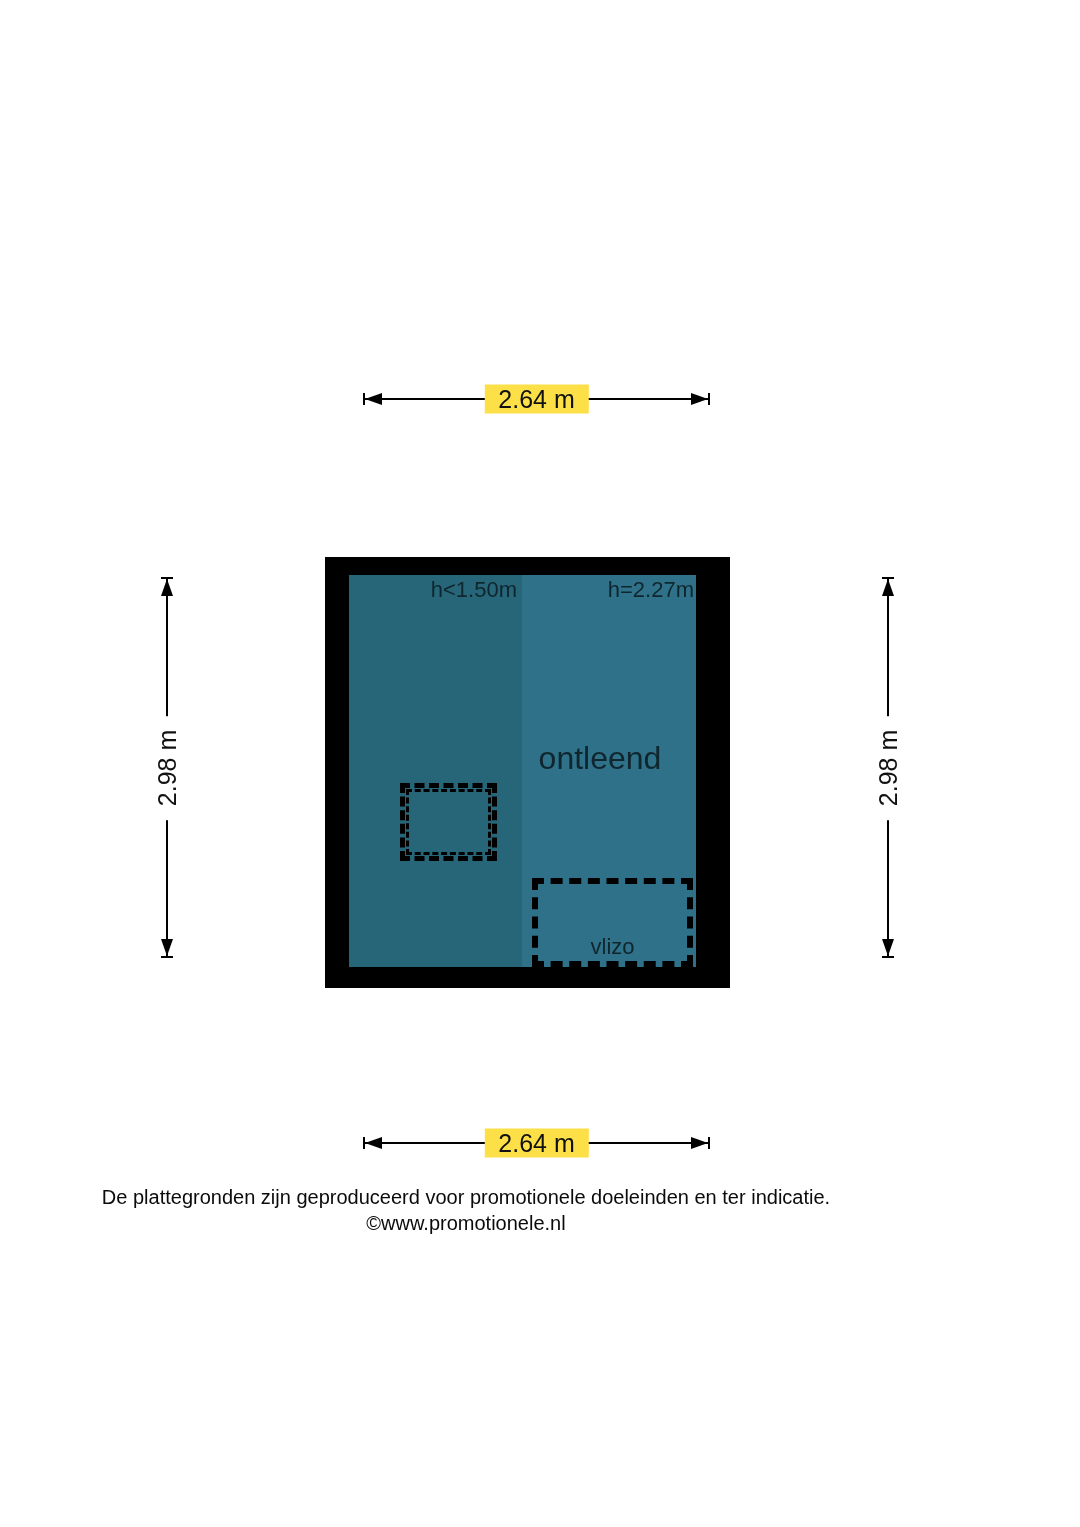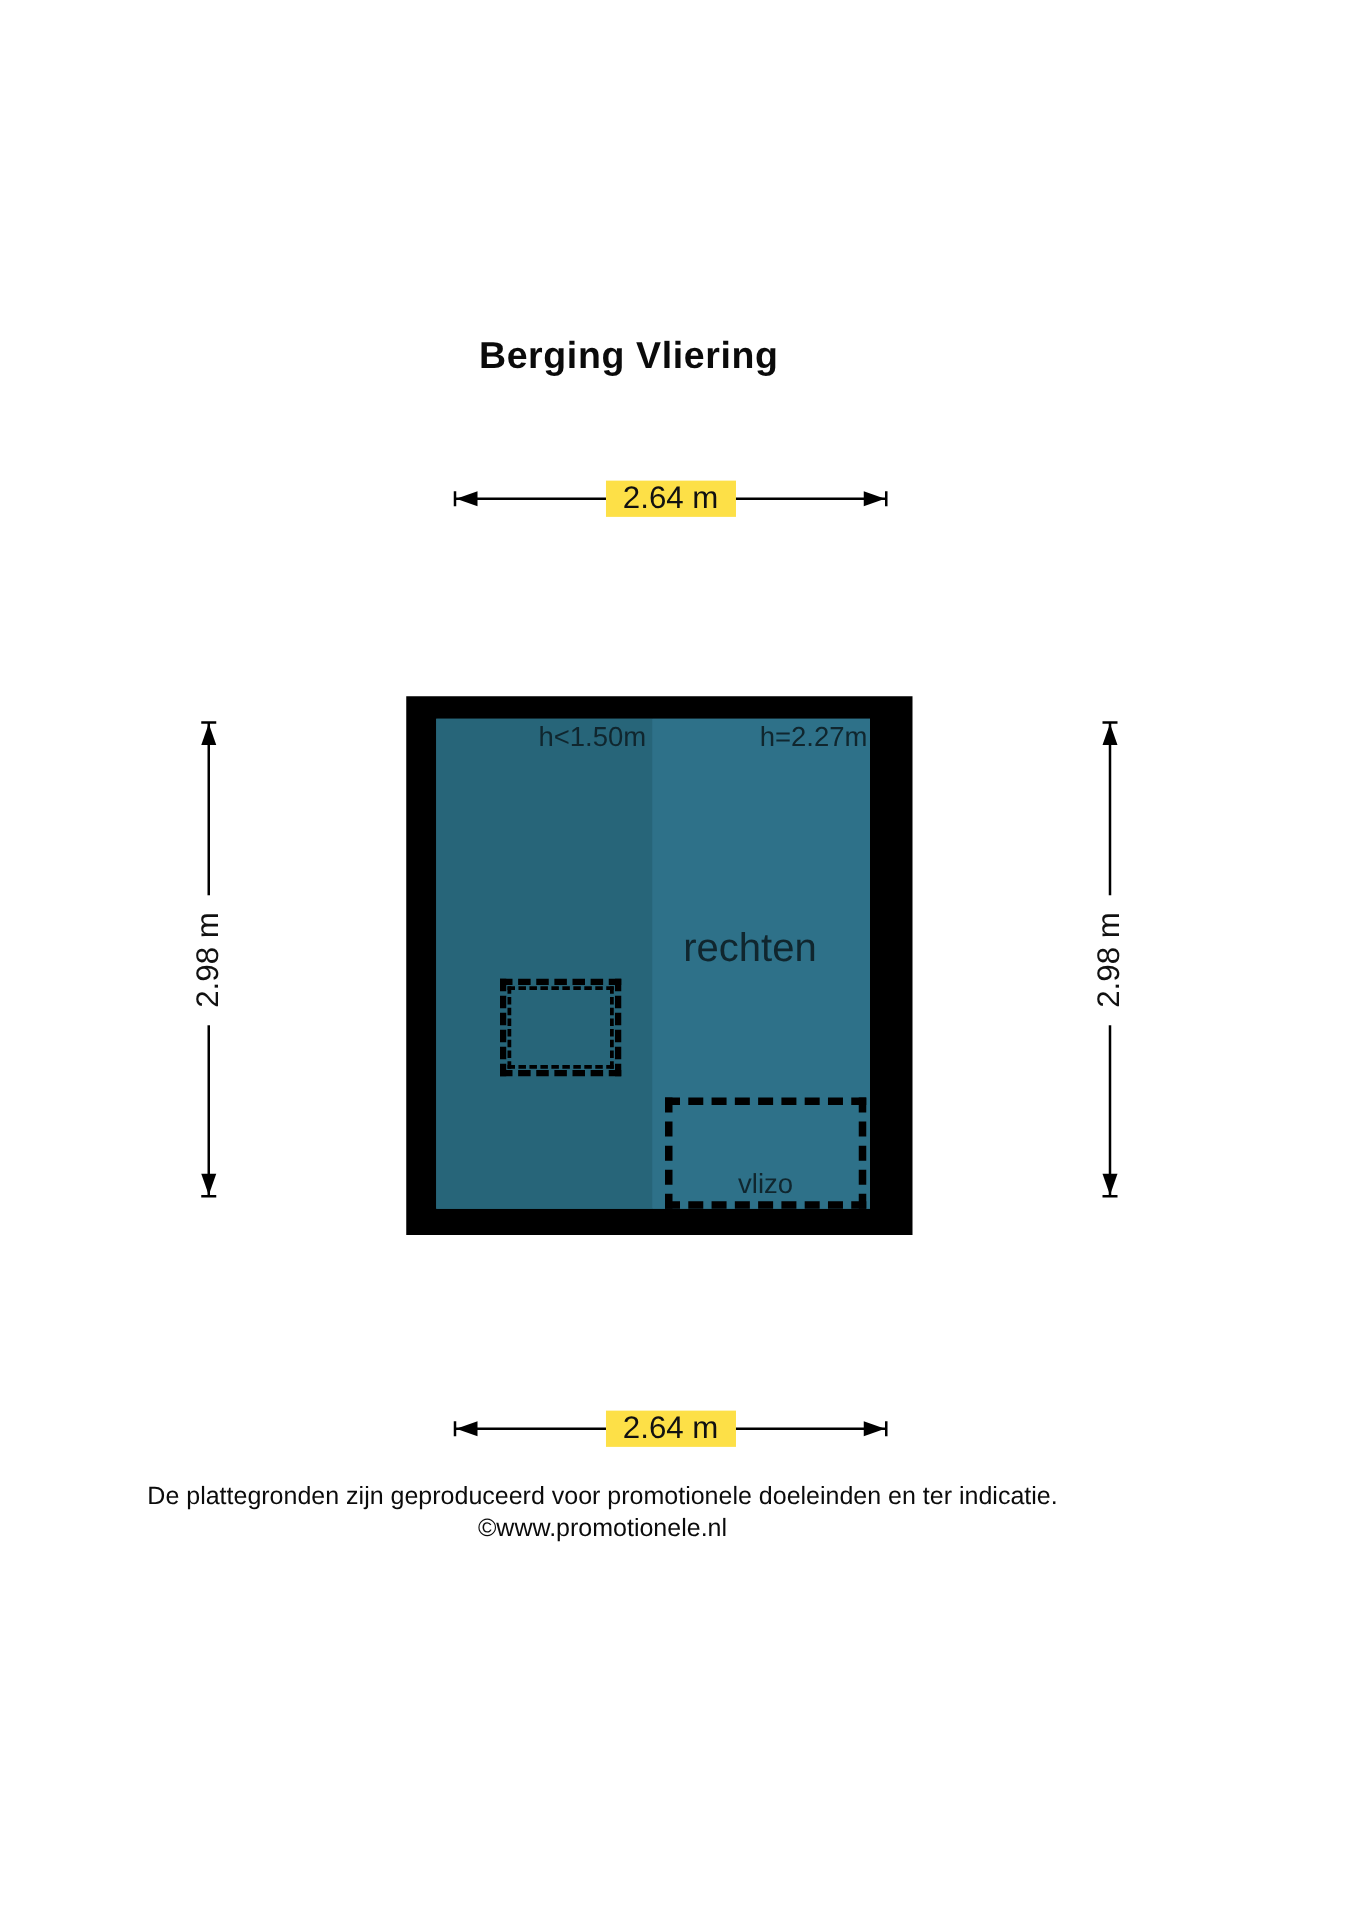--- a/index.html
+++ b/index.html
@@ -133,34 +133,33 @@
     left:50%;bottom:1px;
     transform:translateX(-50%);
     font-size:22px;
     color:var(--plan-label);
     white-space:nowrap;
   }
 
   
   .footer{
     position:absolute;
-    left:16px;top:1184px;width:932px;
+    left:0;top:1184px;width:932px;
     text-align:center;
     font-size:20px;
     line-height:26px;
     color:#0b0b0b;
   }
 </style>
 </head>
 <body>
 
 <div class="canvas">
 
   <div class="title">
-    <div>Berging Vliering</div>
   </div>
 
   <div class="hdim" id="dim-top">
     <div class="dline"></div>
     <div class="tick t-left"></div>
     <div class="tick t-right"></div>
     <div class="ah a-left"></div>
     <div class="ah a-right"></div>
     <div class="dlabel">2.64 m</div>
   </div>
@@ -184,21 +183,21 @@
   </div>
 
   <div class="plan-outer">
     <div class="plan-inner">
       <div class="area-low"></div>
       <div class="area-high"></div>
 
       <div class="h-label low">h&lt;1.50m</div>
       <div class="h-label high">h=2.27m</div>
 
-      <div class="room-label">rechten</div>
+      <div class="room-label">ontleend</div>
 
       <div class="hatch-rect">
         <div class="hatch-rect-inner"></div>
       </div>
 
       <div class="vlizo-rect">
         <div class="vlizo-label">vlizo</div>
       </div>
     </div>
   </div>

